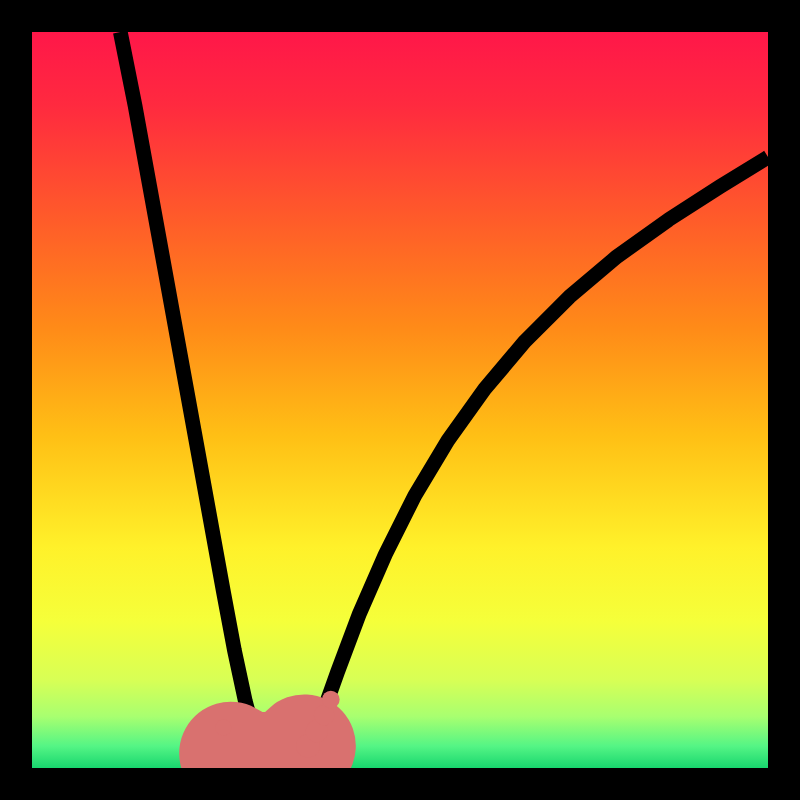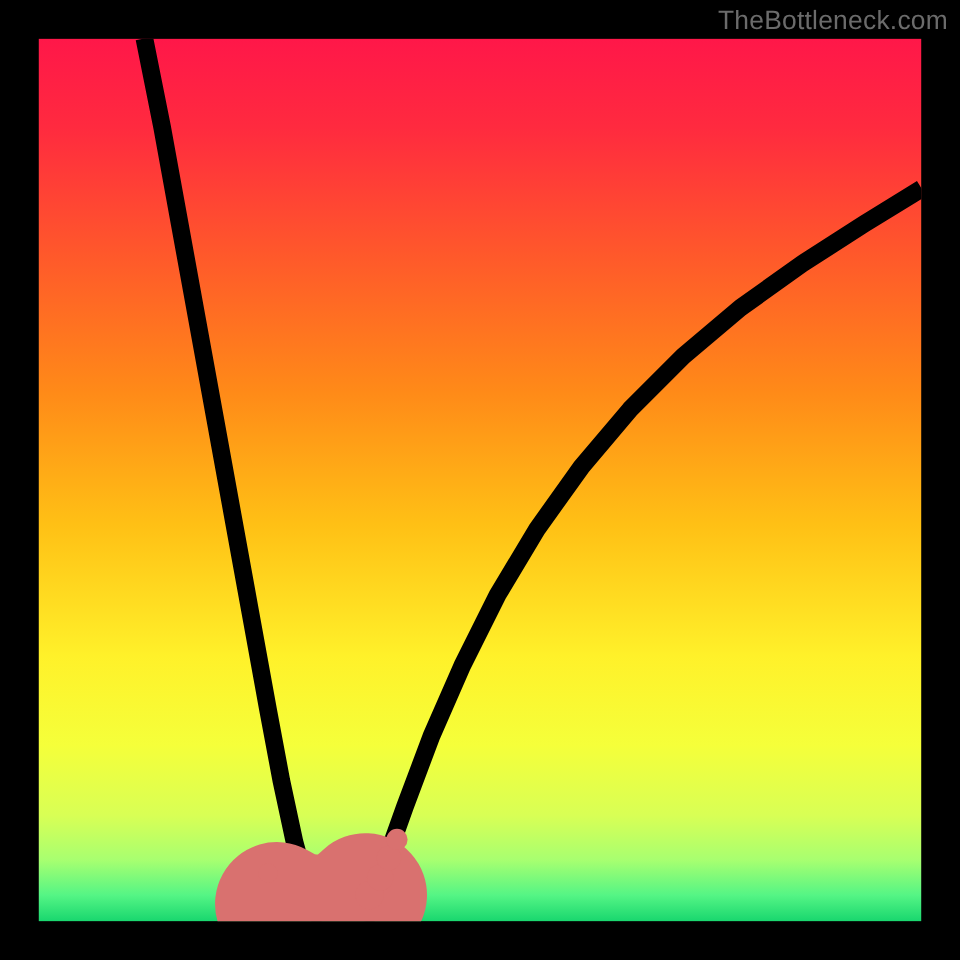--- a/index.html
+++ b/index.html
@@ -35,21 +35,20 @@
     font-size: 22px;
     font-weight: 400;
     letter-spacing: 0.2px;
   }
   svg { display: block; }
 </style>
 </head>
 <body>
 
 <div class="frame">
-  <div class="watermark">TheBottleneck.com</div>
 
   <div class="plot-area">
     <svg id="chart-svg" width="736" height="736" viewBox="0 0 736 736">
       <defs>
         <linearGradient id="bg-grad" x1="0" y1="0" x2="0" y2="1">
             <stop offset="0%" stop-color="#ff1749"></stop>
             <stop offset="10%" stop-color="#ff2a3f"></stop>
             <stop offset="25%" stop-color="#ff5a2a"></stop>
             <stop offset="40%" stop-color="#ff8a18"></stop>
             <stop offset="55.00000000000001%" stop-color="#ffc015"></stop>

